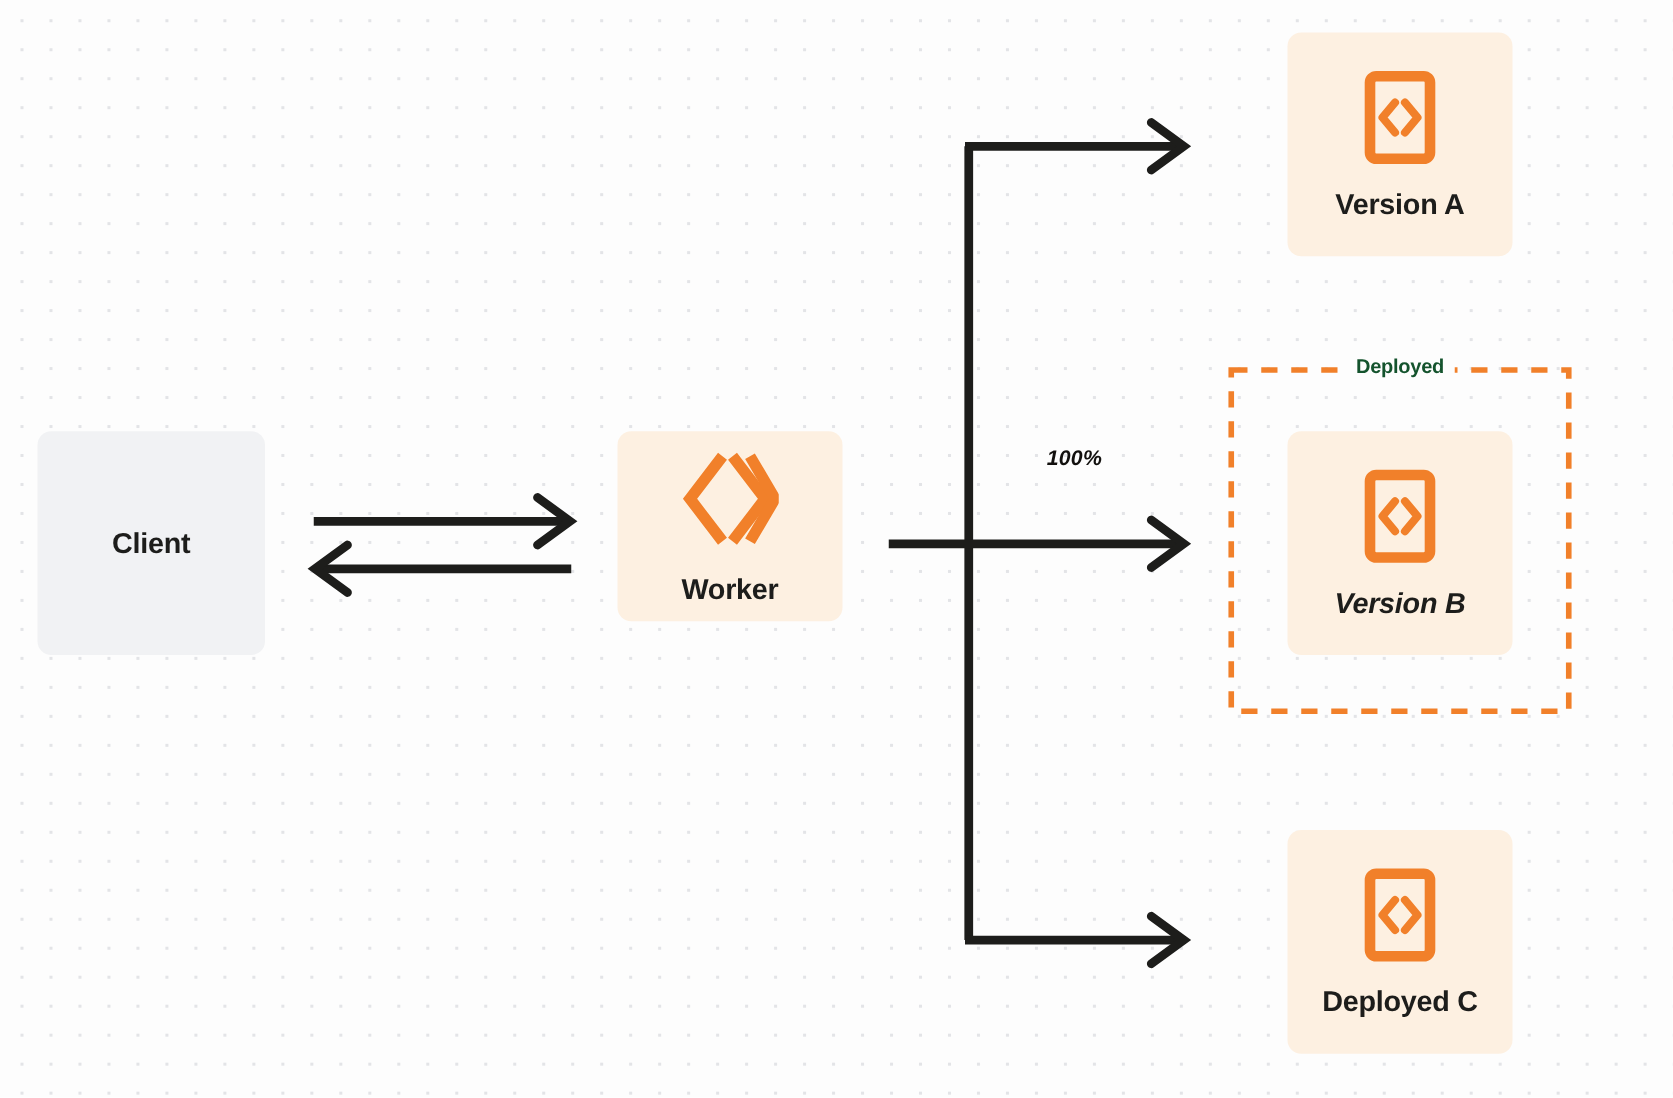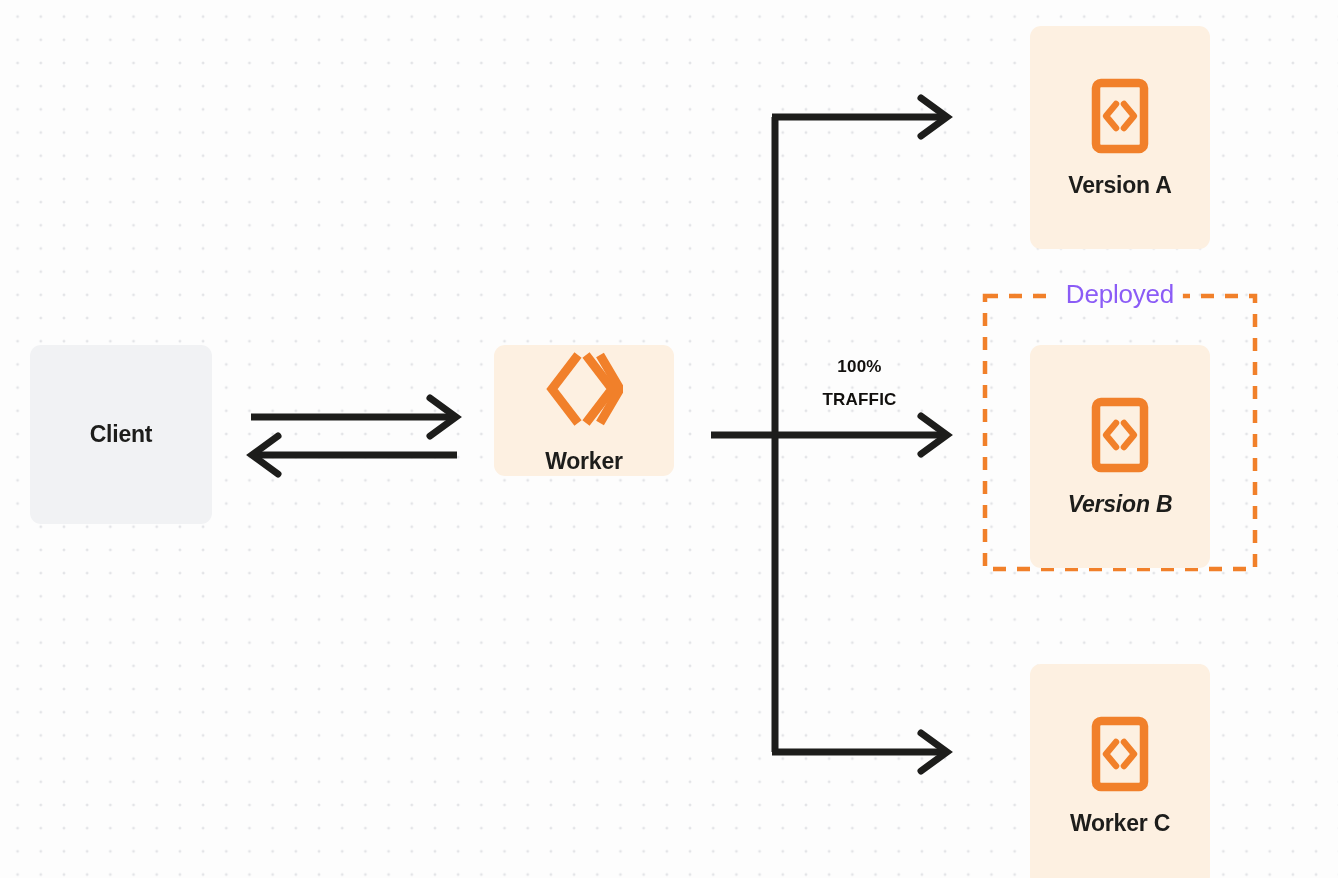--- a/index.html
+++ b/index.html
@@ -51,28 +51,28 @@
     top: 345px;
     width: 182px;
     height: 179px;
     background-color: #f1f2f4;
   }
 
   .node-worker {
     left: 494px;
     top: 345px;
     width: 180px;
-    height: 131px;
+    height: 152px;
     background-color: #fdf0e1;
   }
 
   .node-version {
     left: 1030px;
     width: 180px;
-    height: 223px;
+    height: 179px;
     background-color: #fdf0e1;
   }
   .ver-a { top: 26px; }
   .ver-b { top: 345px; font-style: italic; }
   .ver-c { top: 664px; }
 
   .node-label {
     font-size: 23px;
     font-weight: bold;
     color: #1d1d1b;
@@ -109,42 +109,42 @@
     top: 0;
     overflow: visible;
   }
   .deployed-title {
     position: absolute;
     left: 50%;
     top: 0;
     transform: translate(-50%, -50%);
     padding: 0 9px;
     background-color: #fdfdfd;
-    color: #8b5cf6;
-    font-size: 26px;
-    font-weight: normal;
+    color: #14532d;
+    font-size: 16px;
+    font-weight: bold;
     line-height: 1;
     white-space: nowrap;
     letter-spacing: -0.2px;
   }
 
   
   .traffic-label {
     position: absolute;
     left: 782px;
     top: 350px;
     width: 155px;
     text-align: center;
     color: #12100e;
     font-size: 17px;
     font-weight: bold;
     line-height: 1.96;
     letter-spacing: 0.2px;
   }
-  .traffic-label span { display: block; }
+  .traffic-label span { display: block; font-style: italic; }
 </style>
 </head>
 <body>
 
 <div id="canvas">
 
   <svg id="wires" viewBox="0 0 1338 878">
     <g fill="none" stroke="#1d1d1b" stroke-width="7" stroke-linecap="butt" stroke-linejoin="miter">
 
       <g>
@@ -171,21 +171,20 @@
 
       <g>
         <path d="M 772 752 L 942 752"></path>
         <path d="M 921 733 L 947 752 L 921 771" stroke-linecap="round"></path>
       </g>
     </g>
   </svg>
 
   <div class="traffic-label">
     <span>100%</span>
-    <span>TRAFFIC</span>
   </div>
 
   <div class="node node-client">
     <div class="node-label">Client</div>
   </div>
 
   <div class="node node-worker">
     <span class="node-icon">
       <svg width="78" height="80" viewBox="0 0 78 80" fill="none">
         <path d="M33 6 L7 40 L33 74" stroke="#f1802a" stroke-width="9" stroke-linecap="butt" stroke-linejoin="miter"></path>
@@ -226,16 +225,16 @@
   </div>
 
   <div class="node node-version ver-c">
     <span class="node-icon">
       <svg width="58" height="76" viewBox="0 0 58 76" fill="none">
         <rect x="5" y="5" width="48" height="66" rx="5" ry="5" stroke="#f1802a" stroke-width="8.5"></rect>
         <path d="M25 26 L15 38 L25 50" stroke="#f1802a" stroke-width="6.5" stroke-linecap="round" stroke-linejoin="round"></path>
         <path d="M33 26 L43 38 L33 50" stroke="#f1802a" stroke-width="6.5" stroke-linecap="round" stroke-linejoin="round"></path>
       </svg>
     </span>
-    <div class="node-label">Worker C</div>
+    <div class="node-label">Deployed C</div>
   </div>
 
 </div>
 
 </body></html>

